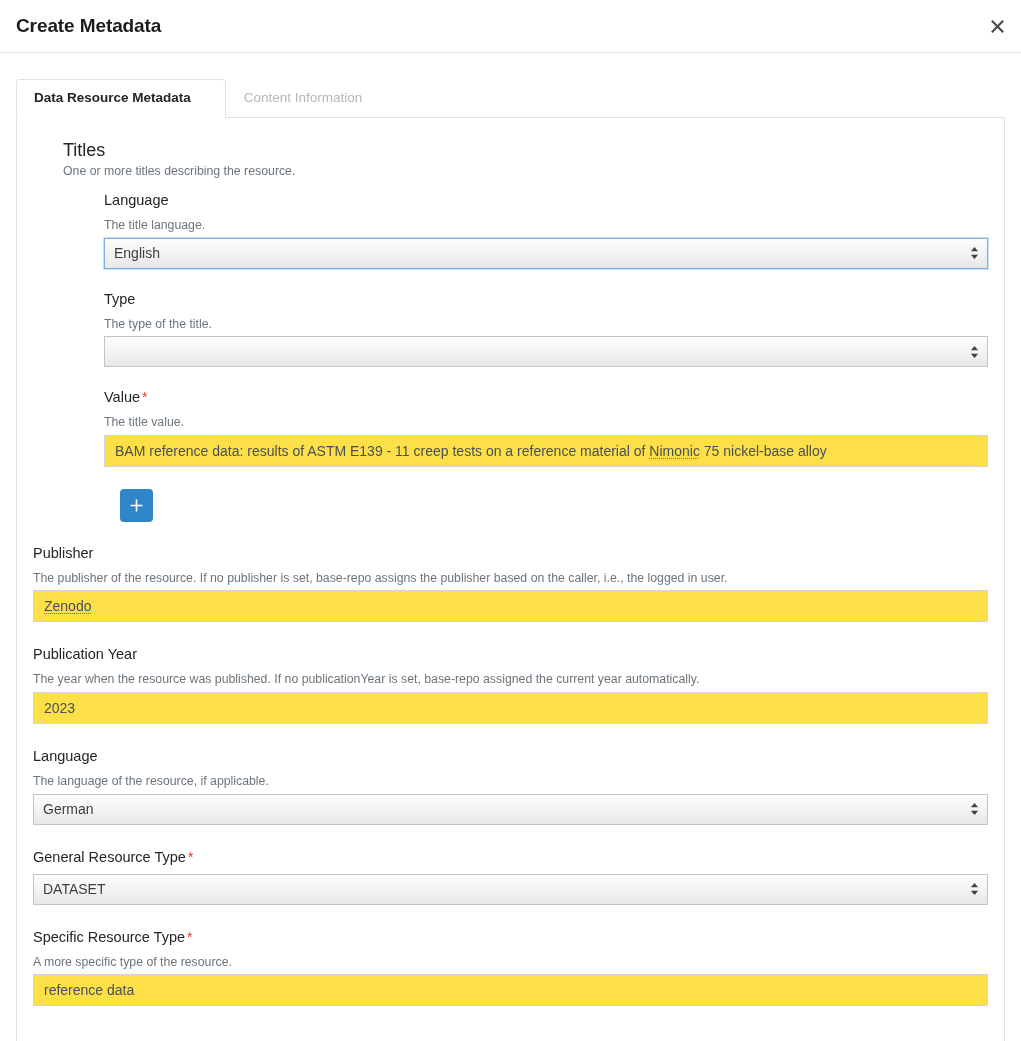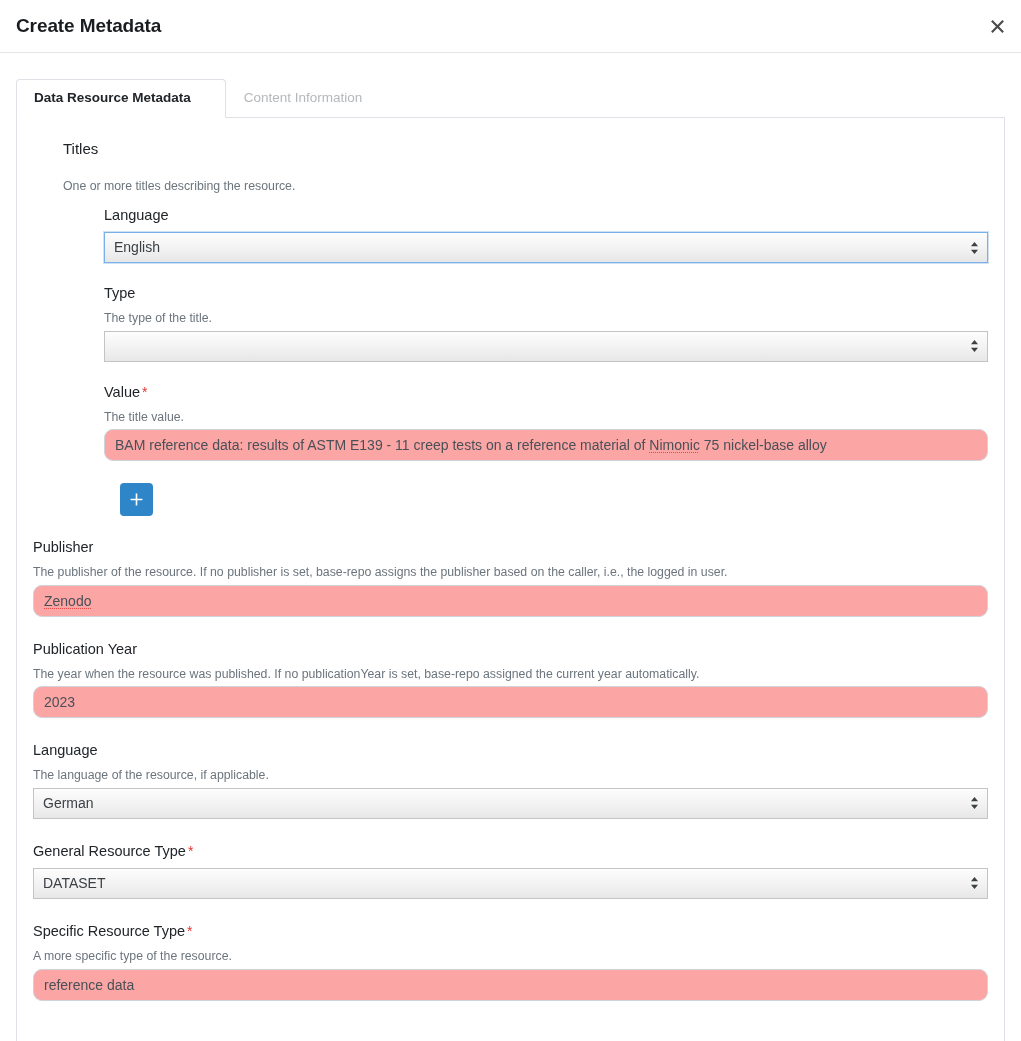--- a/index.html
+++ b/index.html
@@ -84,23 +84,23 @@
     border-bottom: none;
     background: #fff;
     min-height: 925px;
     padding: 22px 0 0 0;
     position: relative;
   }
 
   
   .group { padding: 0 16px 0 46px; }
   .group-title {
-    font-size: 15px;
+    font-size: 18px;
     color: #212529;
-    margin: 0 0 22px 0;
+    margin: 0 0 3px 0;
     font-weight: normal;
   }
   .group-desc {
     font-size: 12.3px;
     color: #6c757d;
     margin: 0 0 14px 0;
   }
   .nested { padding-left: 41px; padding-right: 0; }
 
   .field { margin-bottom: 22px; }
@@ -129,23 +129,23 @@
     text-underline-offset: 2px;
   }
   .text-holder {
     display: block;
     width: 100%;
     height: 32px;
     line-height: 24px;
     padding: 3px 10px;
     font-size: 14px;
     color: #495057;
-    background: #fca5a5;
+    background: #fde047;
     border: 1px solid #ced4da;
-    border-radius: 9px;
+    border-radius: 0;
     white-space: nowrap;
     overflow: hidden;
   }
 
   
   .select-wrap { position: relative; width: 100%; }
   .select-box {
     display: block;
     width: 100%;
     height: 31px;
@@ -218,20 +218,21 @@
 <div class="tab-panel">
 
   <div class="group">
     <div class="group-title">Titles</div>
     <div class="group-desc">One or more titles describing the resource.</div>
 
     <div class="nested">
 
       <div class="field">
         <span class="field-label">Language</span>
+        <div class="field-help">The title language.</div>
         <div class="select-wrap">
           <div class="select-box focused">English</div>
           <span class="select-arrows">
             <svg width="9" height="16" viewBox="0 0 9 16" aria-hidden="true">
               <path d="M4.5 2 L8 6.2 L1 6.2 Z" fill="#3c4043"></path>
               <path d="M4.5 14 L1 9.8 L8 9.8 Z" fill="#3c4043"></path>
             </svg>
           </span>
         </div>
       </div>

